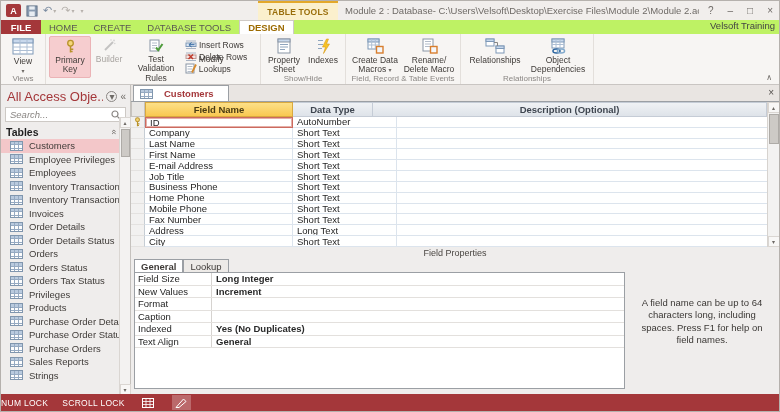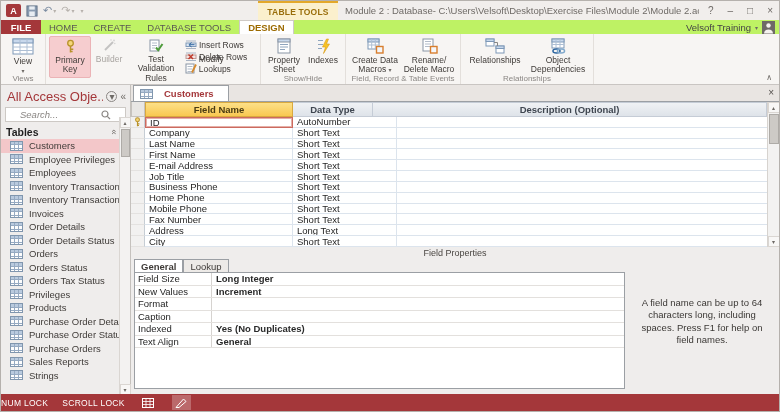--- a/index.html
+++ b/index.html
@@ -16,21 +16,21 @@
   .qbtn.dis { color: #B6B1AC; }
   .ctx-chip { position: absolute; left: 257px; top: 0; height: 19px; width: 80px; background: #FBF0CD; border-top: 2px solid #E3A82A; display: flex; align-items: center; justify-content: center; font-size: 8.5px; font-weight: bold; color: #9A6E0B; letter-spacing: .2px; }
   .wtitle { position: absolute; left: 344px; right: 80px; top: 0; height: 19px; display: flex; align-items: center; white-space: nowrap; overflow: hidden; text-overflow: ellipsis; font-size: 9.5px; color: #6E6A66; }
   .wbtns { position: absolute; right: 3px; top: 0; height: 19px; display: flex; align-items: center; gap: 14px; font-size: 10px; color: #6E6A66; padding-right: 3px; }
 
   
   .tabrow { height: 14px; display: flex; align-items: stretch; background: #bef264; font-size: 9.5px; position: relative; }
   .ftab { width: 40px; background: #A4373A; color: #fff; display: flex; align-items: center; justify-content: center; font-weight: bold; }
   .rtab { padding: 0 8px; display: flex; align-items: center; color: #5A5754; }
   .rtab.active { background: #fff; border: 1px solid #CFCAC6; border-bottom: none; color: #9C6A00; font-weight: bold; }
-  .account { position: absolute; right: 4px; top: 0; height: 14px; display: flex; align-items: center; gap: 4px; font-size: 9.5px; color: #444; }
+  .account { position: absolute; right: 4px; top: 0; height: 14px; display: flex; align-items: center; gap: 4px; font-size: 9.5px; color: #444; flex-direction: column; }
   .account .dd { font-size: 6px; color: #6E6A66; }
 
   
   .ribbon { height: 51px; background: #F7F5F3; border-bottom: 1px solid #C9C5C2; display: flex; position: relative; }
   .rgroup { position: relative; border-right: 1px solid #E3DFDB; padding: 2px 3px 11px 3px; display: flex; align-items: flex-start; }
   .glabel { position: absolute; bottom: 1px; left: 0; right: 0; text-align: center; font-size: 8px; color: #8A8683; white-space: nowrap; }
   .bigbtn { display: flex; flex-direction: column; align-items: center; justify-content: flex-start; gap: 2px; padding: 2px 2px; font-size: 8.5px; line-height: 1.1; text-align: center; color: #3F3B38; border-radius: 2px; }
   .bigbtn .dd { font-size: 6px; color: #6E6A66; }
   .bigbtn.pk { background: #F6CDCF; border: 1px solid #EBB3B6; }
   .bigbtn.dis { color: #A8A4A0; }
@@ -41,21 +41,21 @@
 
   
   .main { display: flex; height: 310px; }
 
   
   .nav { position: relative; width: 130px; background: #EFEDEC; border-right: 1px solid #C5C1BD; display: flex; flex-direction: column; }
   .nav-title { display: flex; align-items: center; padding: 4px 4px 3px 6px; }
   .nav-title .t { flex: 1; font-size: 13px; color: #A4373A; white-space: nowrap; overflow: hidden; }
   .nav-title .ic { font-size: 10px; color: #6E6A66; margin-left: 3px; }
   .circle-dd { width: 11px; height: 11px; border: 1px solid #8A8683; border-radius: 50%; font-size: 6px; color: #6E6A66; display: inline-flex; align-items: center; justify-content: center; }
-  .nav-search { margin: 0 4px 3px 4px; height: 15px; background: #fff; border: 1px solid #CDC9C5; display: flex; align-items: center; padding: 0 14px; }
+  .nav-search { margin: 0 4px 3px 4px; height: 15px; background: #fff; border: 1px solid #CDC9C5; display: flex; align-items: center; padding: 0 4px; }
   .nav-search input { flex: 1; border: none; outline: none; font-size: 9.5px; font-family: "Liberation Sans", sans-serif; background: transparent; min-width: 0; }
   .nav-search input::placeholder { font-style: italic; color: #8A8683; }
   .nav-sec { display: flex; align-items: center; padding: 1px 14px 1px 5px; height: 14px; }
   .nav-sec .t { flex: 1; font-size: 10.5px; font-weight: bold; }
   .pin { display: inline-block; transform: rotate(90deg); font-size: 9px; color: #6E6A66; }
   .nav-list { flex: 1; overflow: hidden; padding-right: 11px; }
   .nav-item { height: 13.5px; display: flex; align-items: center; padding-left: 9px; font-size: 9.5px; color: #3F3B38; white-space: nowrap; overflow: hidden; }
   .nav-item.sel { background: #F3C7C9; }
   .ticon { flex: 0 0 auto; width: 13px; height: 10px; margin-right: 6px; border: 1px solid #8096AE;
     background-image:

